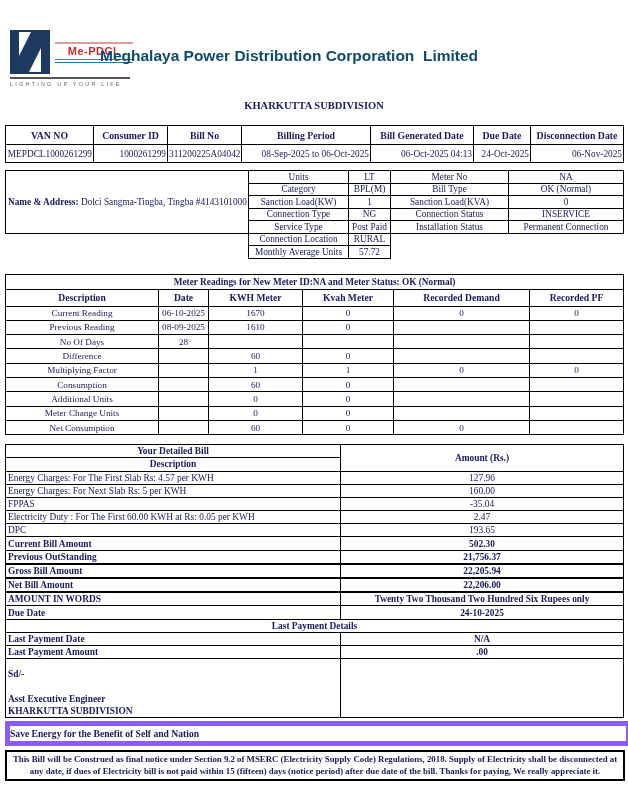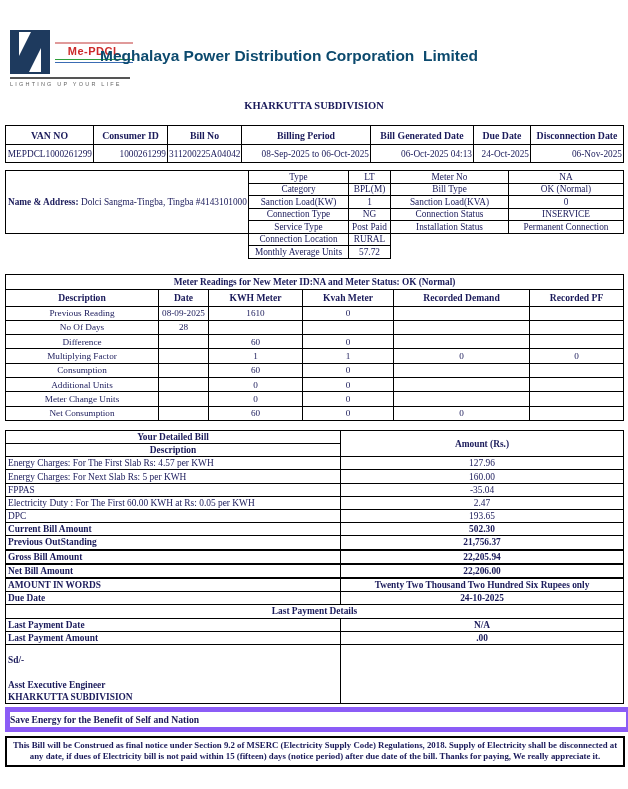--- a/index.html
+++ b/index.html
@@ -125,21 +125,21 @@
         <col style="width:42px">
       <col style="width:118px">
         <col style="width:115px">
     </colgroup>
     <tbody>
         <tr>
       <td id="name-cell" rowspan="5">
         <span class="bold">Name &amp; Address:</span>
         <span>Dolci Sangma-Tingba, Tingba #4143101000</span>
       </td>
-      <td>Type</td>
+      <td>Units</td>
       <td>LT</td>
       <td>Meter No</td>
       <td>NA</td>
     </tr>
     <tr>
       <td>Category</td>
       <td>BPL(M)</td>
       <td>Bill Type</td>
       <td>OK (Normal)</td>
     </tr>
@@ -191,20 +191,28 @@
     </tr>
     <tr>
       <th>Description</th>
       <th>Date</th>
       <th>KWH Meter</th>
       <th>Kvah Meter</th>
       <th>Recorded Demand</th>
       <th>Recorded PF</th>
     </tr>
     <tr>
+      <td>Current Reading</td>
+      <td>06-10-2025</td>
+      <td>1670</td>
+      <td>0</td>
+      <td>0</td>
+      <td>0</td>
+    </tr>
+    <tr>
       <td>Previous Reading</td>
       <td>08-09-2025</td>
       <td>1610</td>
       <td>0</td>
       <td></td>
       <td></td>
     </tr>
     <tr>
       <td>No Of Days</td>
       <td>28</td>

